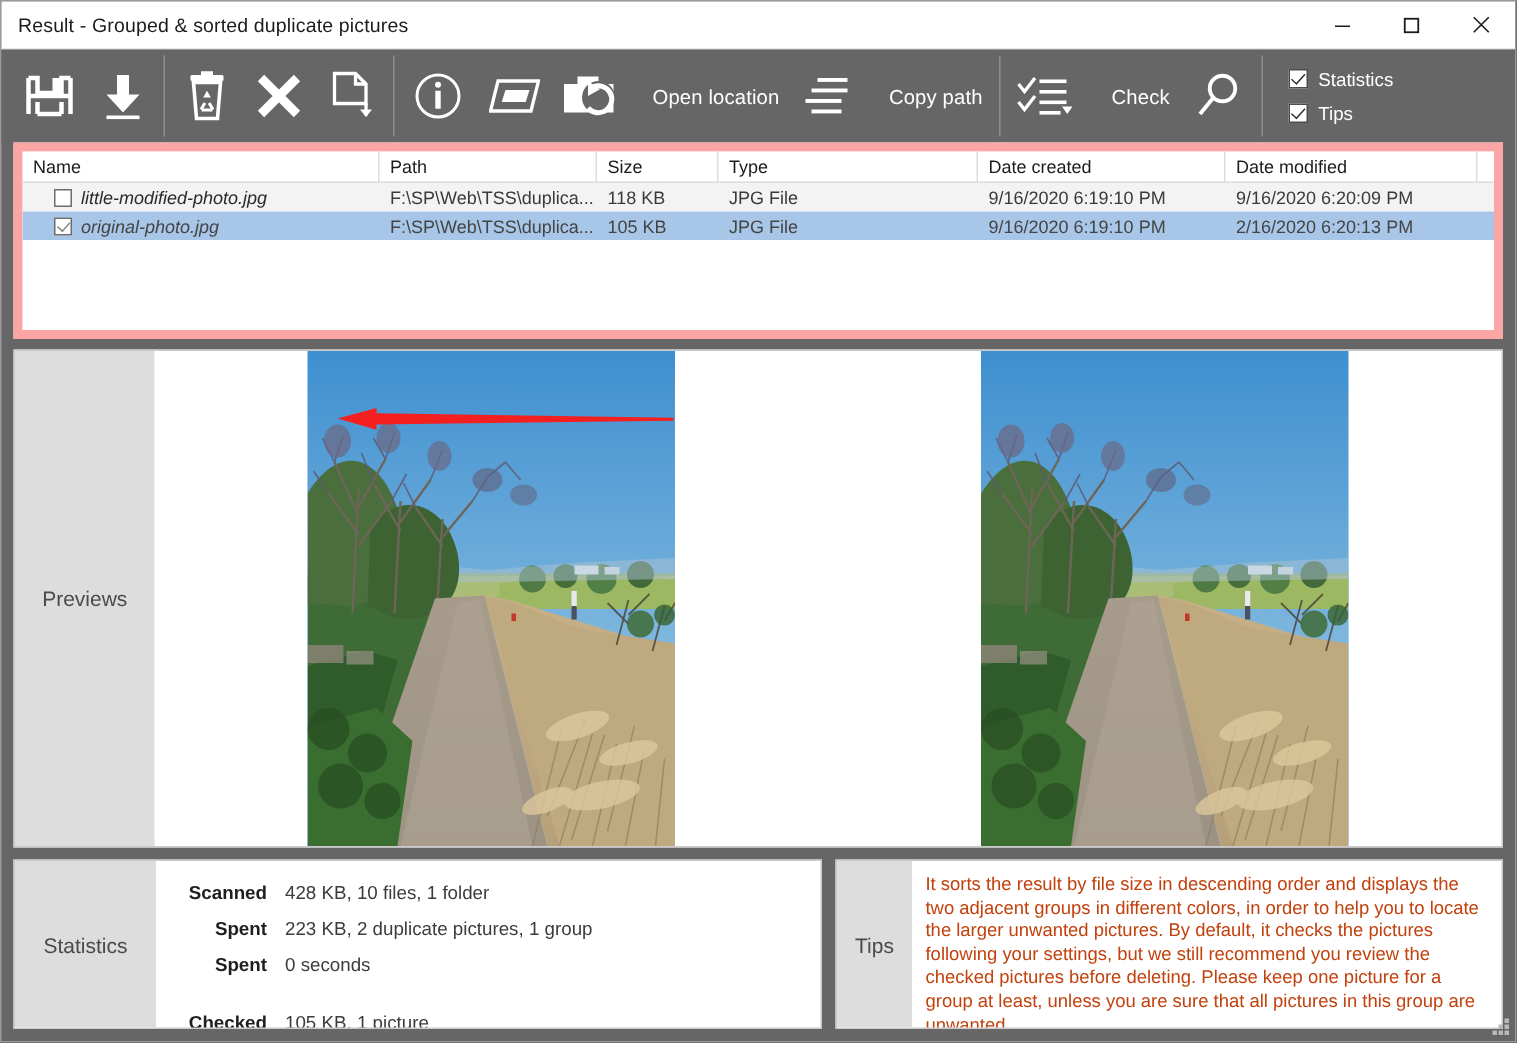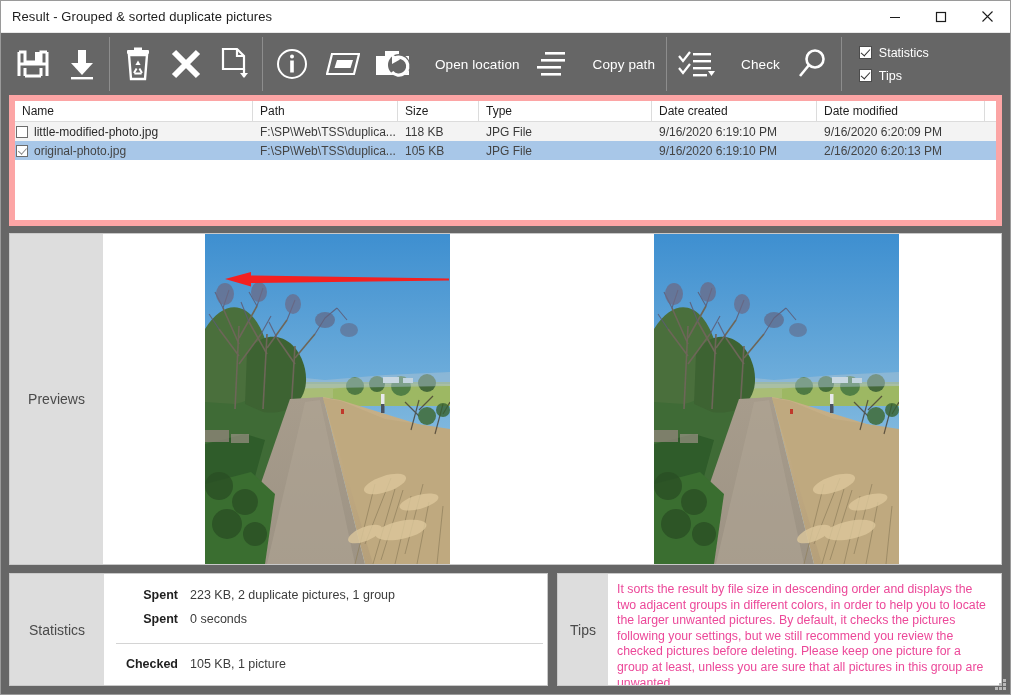--- a/index.html
+++ b/index.html
@@ -101,21 +101,21 @@
     display: flex; height: 19px; flex: 0 0 19px;
     align-items: center; cursor: default;
   }
   .row.alt { background: #f3f3f3; }
   .row.sel { background: #a8c7e8; }
   .cell {
     font-size: 12px; color: #3a3a3a;
     padding-left: 7px; display: flex; align-items: center;
     white-space: nowrap; overflow: hidden; height: 100%;
   }
-  .cell.namecell { padding-left: 1px; gap: 6px; color: #2a2a2a; }
+  .cell.namecell { padding-left: 21px; gap: 6px; color: #2a2a2a; font-style: italic; }
   .row.sel .cell { color: #444444; }
   .rowbox {
     width: 12px; height: 12px; background: #ffffff;
     border: 1px solid #6d6d6d; position: relative; flex: 0 0 12px;
   }
   .rowbox.checked::after {
     content: ""; position: absolute;
     left: 3px; top: 0px; width: 3.5px; height: 7px;
     border: solid #888888; border-width: 0 1.5px 1.5px 0;
     transform: rotate(42deg);
@@ -175,21 +175,21 @@
   .stats-line { display: flex; height: 24px; align-items: center; }
   .stats-key {
     width: 86px; text-align: right; padding-right: 12px;
     font-size: 12.5px; font-weight: bold; color: #1f1f1f;
   }
   .stats-val { font-size: 12.5px; color: #3c3c3c; }
   .stats-div { height: 1px; background: #d4d4d4; margin: 0 4px 0 12px; }
   .stats-bottom { padding: 8px 0 9px 0; }
   .tips-body {
     flex: 1; padding: 8px 10px 6px 9px;
-    font-size: 12.3px; line-height: 15.6px; color: #ec4899;
+    font-size: 12.3px; line-height: 15.6px; color: #c2410c;
   }
 
   .grip { position: absolute; right: 3px; bottom: 3px; width: 13px; height: 13px; }
   .grip i {
     position: absolute; width: 3px; height: 3px; background: #b9b9b9;
   }
 </style>
 </head>
 <body>
 
@@ -588,20 +588,24 @@
 
   <div class="bottom">
 
     <div class="panel stats-panel">
       <div class="panel-label-col">
         <span class="panel-label">Statistics</span>
       </div>
       <div class="stats-body">
         <div class="stats-top">
           <div class="stats-line">
+            <span class="stats-key">Scanned</span>
+            <span class="stats-val">428 KB, 10 files, 1 folder</span>
+          </div>
+          <div class="stats-line">
             <span class="stats-key">Spent</span>
             <span class="stats-val">223 KB, 2 duplicate pictures, 1 group</span>
           </div>
           <div class="stats-line">
             <span class="stats-key">Spent</span>
             <span class="stats-val">0 seconds</span>
           </div>
         </div>
         <div class="stats-div"></div>
         <div class="stats-bottom">

